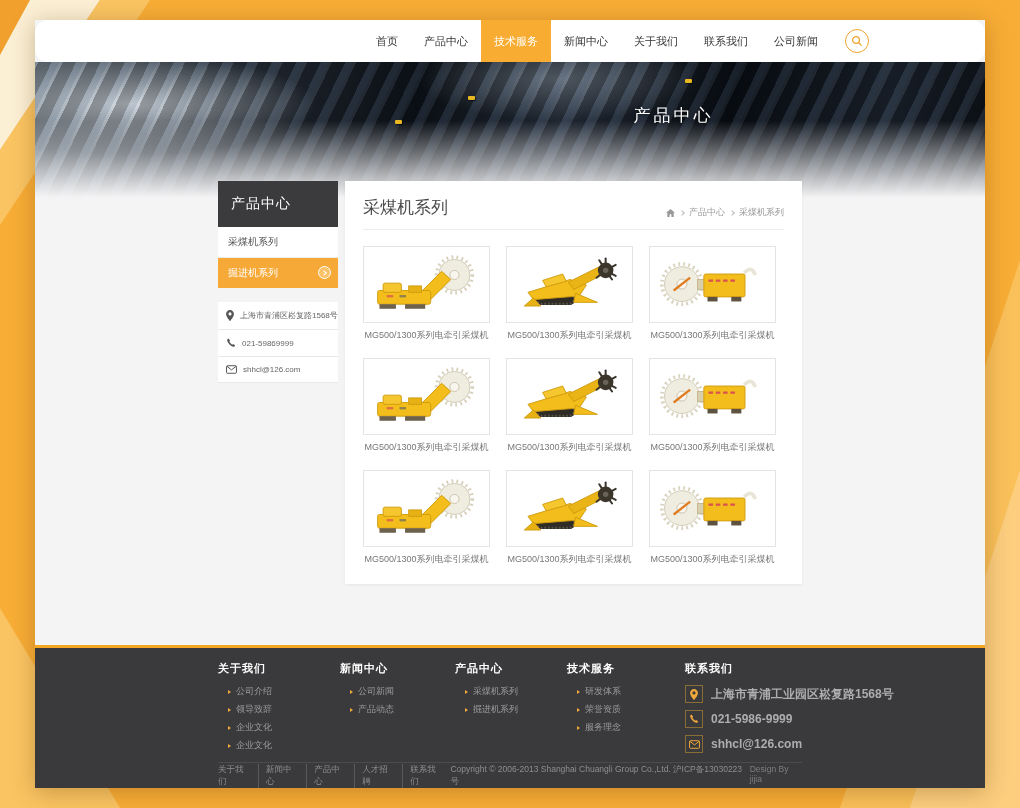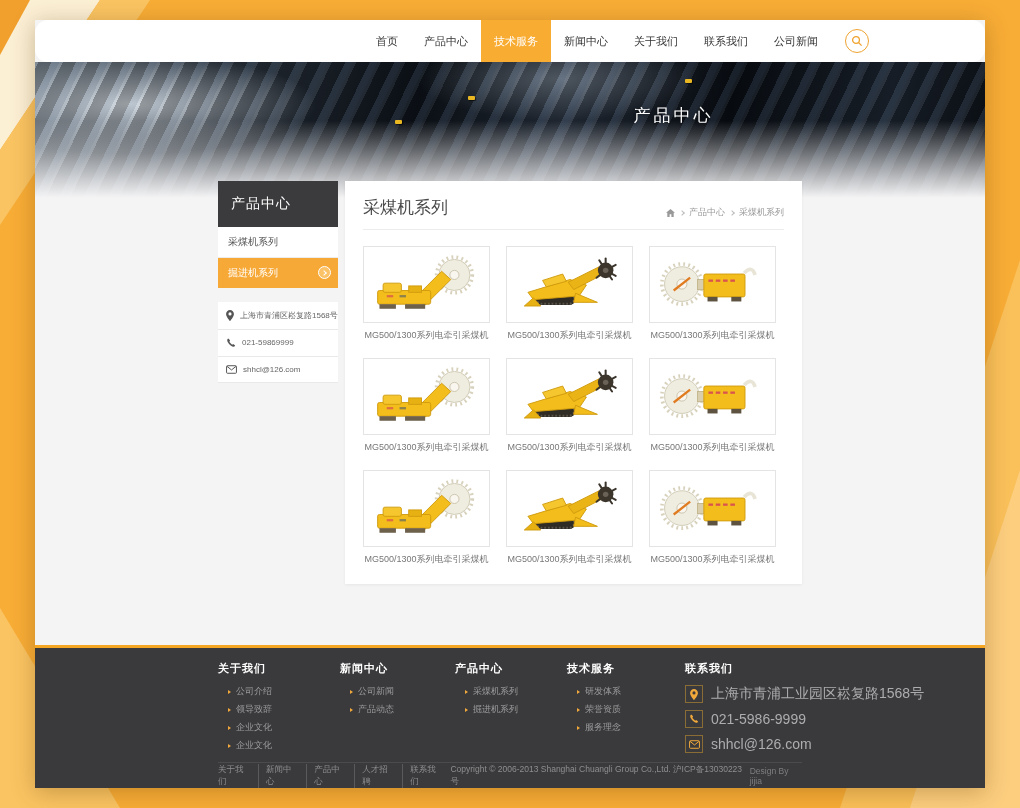--- a/index.html
+++ b/index.html
@@ -87,21 +87,21 @@
   }
   .side-item.active { background:#F7A938; color:#fff; border-bottom:none; }
   .side-badge {
     position:absolute; right:7px; top:50%; margin-top:-7px;
     width:13px; height:13px; border-radius:50%; background:#FBC267; border:1px solid #fff;
     display:flex; align-items:center; justify-content:center;
   }
   .side-badge i { display:block; width:4px; height:4px; border-right:1.5px solid #fff; border-top:1.5px solid #fff; transform:rotate(45deg); margin-right:1px; }
   .side-contact { background:#fff; margin-top:14px; }
   .contact-row {
-    display:flex; gap:6px;
+    display:flex; align-items:center; gap:6px;
     padding:8px 8px; border-bottom:1px solid #e9e9e9;
     font-size:8px; color:#666; white-space:nowrap;
   }
   .contact-row svg { flex:0 0 auto; color:#555; }
 
   
   .content-panel {
     width:457px; margin-left:7px; background:#fff; padding:0 18px 18px;
     box-shadow:0 1px 3px rgba(0,0,0,.06);
   }
@@ -142,31 +142,31 @@
   .fcol { flex:0 0 auto; }
   .fcol.c1 { width:122px; } .fcol.c2 { width:115px; } .fcol.c3 { width:112px; } .fcol.c4 { width:118px; }
   .fcol.c5 { flex:1; }
   .flink { display:flex; align-items:center; gap:5px; font-size:9px; color:#9B9B9D; margin:5px 10px; cursor:pointer; }
   .flink i { display:block; width:0; height:0; border-left:3px solid #F2A93B; border-top:2.5px solid transparent; border-bottom:2.5px solid transparent; }
   .fcontact-row { display:flex; align-items:center; gap:8px; margin-bottom:7px; }
   .fico {
     width:18px; height:18px; border:1px solid #8a6d35; display:flex; align-items:center; justify-content:center;
     color:#F2A93B; flex:0 0 auto;
   }
-  .fcontact-row span { font-size:14px; color:#ADADAF; white-space:nowrap; }
+  .fcontact-row span { font-size:12px; color:#ADADAF; white-space:nowrap;font-weight:bold; }
 
   .footer-bottom {
     position:absolute; left:0; bottom:0; width:584px; height:26px;
     border-top:1px solid #4B4B4D; display:flex; justify-content:space-between; align-items:center;
     font-size:8.5px; color:#8E8E90;
   }
   .fb-links { display:flex; align-items:center; }
   .fb-link { padding:0 7px; cursor:pointer; border-left:1px solid #5a5a5c; }
   .fb-link:first-child { border-left:none; padding-left:0; }
-  .fb-copy { display:flex; align-items:center; gap:5px; }
+  .fb-copy { display:flex; align-items:flex-start; gap:5px; }
   .design-by { color:#7E7E80; }
   .hidden-defs { position:absolute; width:0; height:0; overflow:hidden; }
 </style>
 </head>
 <body>
 
 <svg class="hidden-defs" xmlns="http://www.w3.org/2000/svg">
   <defs>
     <symbol id="machine-a" viewBox="0 0 120 70">
       <circle cx="90" cy="24" r="19.5" fill="none" stroke="#d8d2bd" stroke-width="4" stroke-dasharray="2 3.5"></circle>

